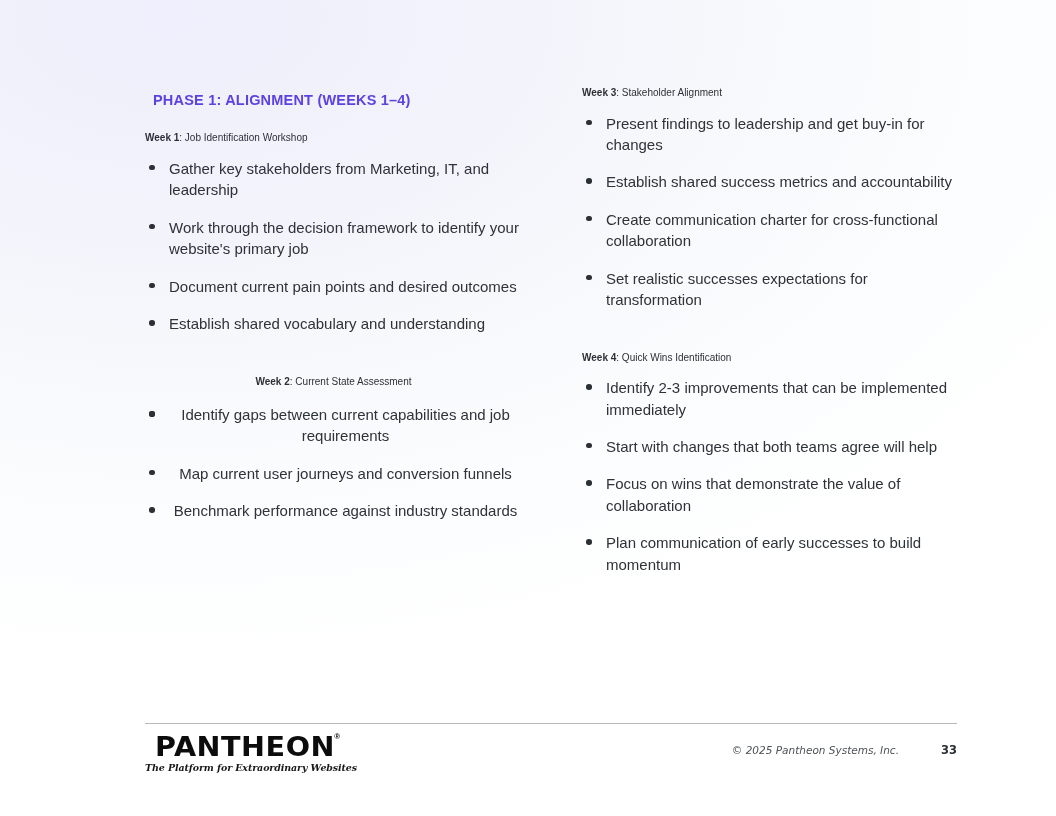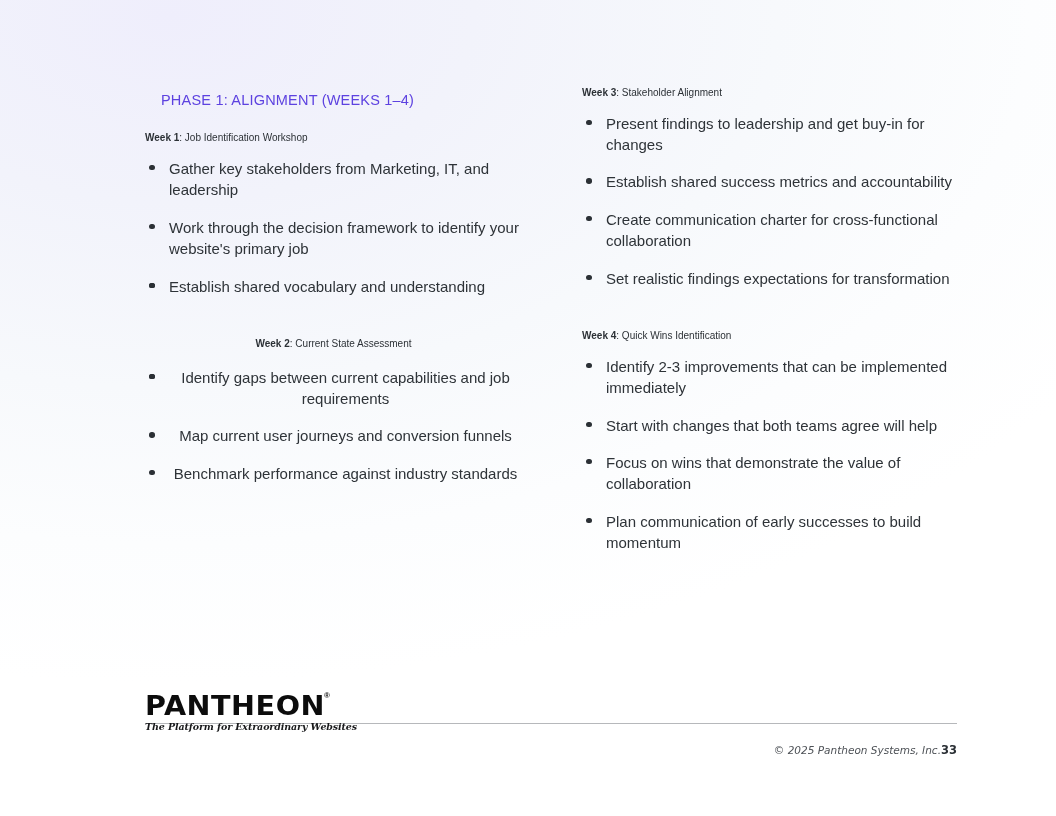--- a/index.html
+++ b/index.html
@@ -34,23 +34,23 @@
   }
 
   .column {
     width: 377px;
     flex: 0 0 377px;
   }
 
   .phase-heading {
     color: #5d42e0;
     font-size: 14.5px;
-    font-weight: normal;
+    font-weight: bold;
     letter-spacing: 0.2px;
-    margin: 0 0 22px 16px;
+    margin: 0 0 22px 8px;
     line-height: 1.2;
   }
 
   .week-block {
     margin-bottom: 34px;
   }
   .week-block:last-child {
     margin-bottom: 0;
   }
 
@@ -108,22 +108,23 @@
     left: 145px;
     top: 723px;
     width: 812px;
     height: 1px;
     background: #b6b8bb;
   }
 
   .logo {
     position: absolute;
     left: 145px;
-    top: 692px;
+    top: 733px;
     width: 180px;
+    text-align: right;
   }
   .logo-wordmark {
     position: relative;
     font-family: "DejaVu Sans", sans-serif;
     font-weight: bold;
     font-size: 27px;
     letter-spacing: 0.5px;
     color: #0c0c0c;
     line-height: 1;
     transform: scaleX(1.06);
@@ -150,33 +151,35 @@
     transform: scaleX(1.02);
     transform-origin: left center;
   }
 
   .footer-right {
     position: absolute;
     right: 99px;
     top: 743px;
     display: flex;
     align-items: baseline;
+    gap: 14px;
     white-space: nowrap;
   }
   .copyright {
     font-family: "DejaVu Sans", sans-serif;
     font-style: italic;
     font-size: 10.5px;
     color: #4d5156;
   }
   .page-number {
     font-family: "DejaVu Sans", sans-serif;
     font-weight: bold;
     font-size: 11.5px;
     color: #2b3035;
+    margin-left: 28px;
   }
 </style>
 </head>
 <body>
 
 <div class="slide">
 
   <div class="content">
 
     <div class="column column-left">
@@ -191,20 +194,21 @@
           <li class="bullet">
             <span class="dot"></span>
             <span>Gather key stakeholders from Marketing, IT, and leadership</span>
           </li>
           <li class="bullet">
             <span class="dot"></span>
             <span>Work through the decision framework to identify your website's primary job</span>
           </li>
           <li class="bullet">
             <span class="dot"></span>
+            <span>Document current pain points and desired outcomes</span>
           </li>
           <li class="bullet">
             <span class="dot"></span>
             <span>Establish shared vocabulary and understanding</span>
           </li>
         </ul>
       </div>
 
       <div class="week-block" style="margin-top:40px;text-align:center;">
         <p class="week-title">
@@ -245,21 +249,21 @@
           <li class="bullet">
             <span class="dot"></span>
             <span>Establish shared success metrics and accountability</span>
           </li>
           <li class="bullet">
             <span class="dot"></span>
             <span>Create communication charter for cross-functional collaboration</span>
           </li>
           <li class="bullet">
             <span class="dot"></span>
-            <span>Set realistic findings expectations for transformation</span>
+            <span>Set realistic successes expectations for transformation</span>
           </li>
         </ul>
       </div>
 
       <div class="week-block" style="margin-top:28px;">
         <p class="week-title">
           <span class="week-label">Week 4</span><span>:</span>
           <span>Quick Wins Identification</span>
         </p>
         <ul class="bullets">

